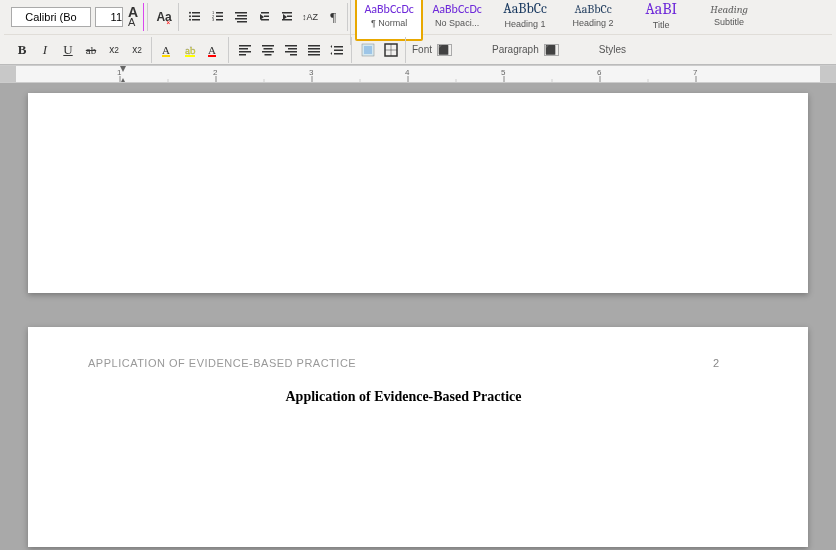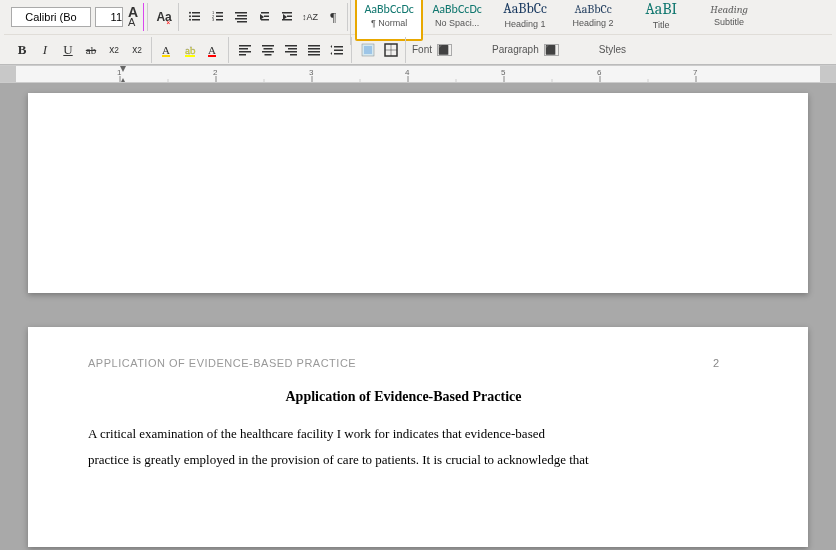--- a/index.html
+++ b/index.html
@@ -93,21 +93,21 @@
       border-radius: 2px;
       padding: 2px;
       flex-shrink: 0;
     }
     .style-item.active {
       border-color: #e8a800;
       background: #fff;
     }
     .style-preview {
       font-size: 13px;
-      color: #0f766e;
+      color: #6d28d9;
       line-height: 1.2;
       white-space: nowrap;
     }
     .style-label {
       font-size: 9px;
       color: #555;
       margin-top: 1px;
       text-align: right;
     }
 
@@ -494,19 +494,15 @@
   </div>
 
   <div class="page page2">
     <div class="page-header">
       <span class="header-text">APPLICATION OF EVIDENCE-BASED PRACTICE</span>
       <span class="page-num">2</span>
     </div>
 
     <div class="doc-title">Application of Evidence-Based Practice</div>
 
-    <div class="doc-body">
-      <p>A critical examination of the healthcare facility I work for indicates that evidence-based</p>
-      <p>practice is greatly employed in the provision of care to patients. It is crucial to acknowledge that</p>
-    </div>
   </div>
 
 </div>
 
 </body></html>

